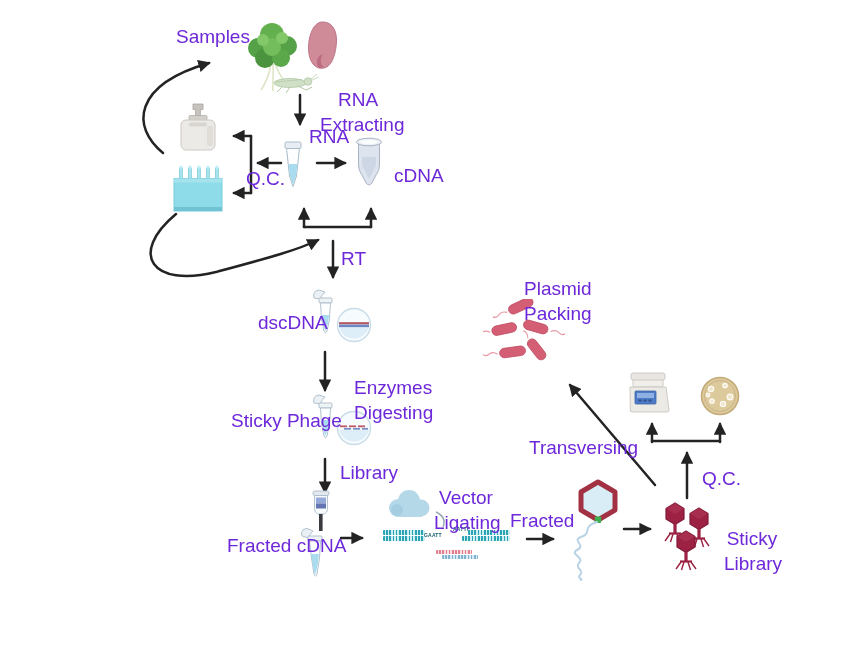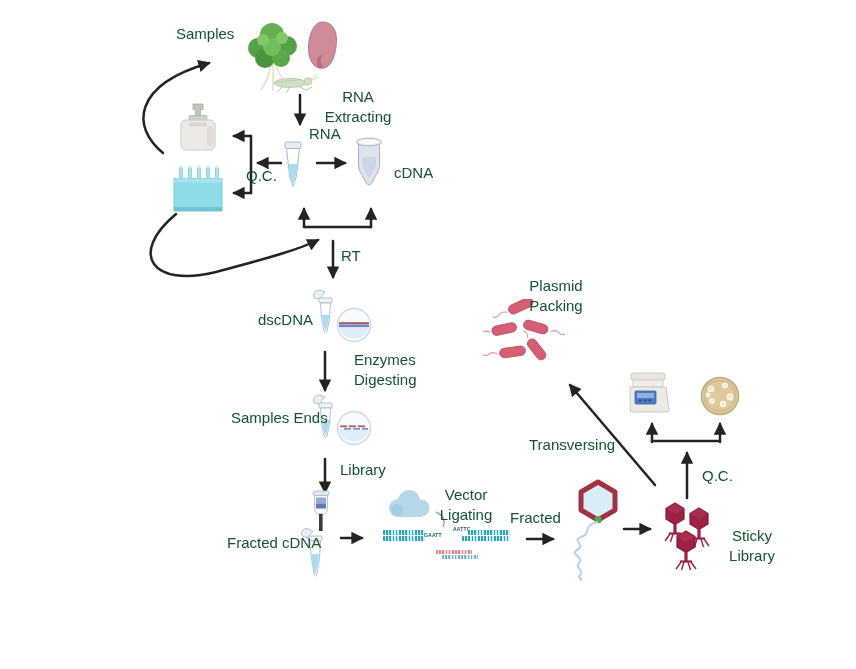--- a/index.html
+++ b/index.html
@@ -1,19 +1,19 @@
 <!DOCTYPE html>
 <html><head>
 <meta charset="utf-8">
 <style>
   *{box-sizing:border-box}
   body{margin:0;background:#fff}
   .canvas{position:relative;width:856px;height:669px;background:#fff;
           font-family:"Liberation Sans",sans-serif;overflow:hidden}
-  .label{position:absolute;font-size:15px;line-height:1.32;color:#14532d;white-space:pre-line}
+  .label{position:absolute;font-size:19px;line-height:1.32;color:#6d28d9;white-space:pre-line}
   .label.center{text-align:center}
   .icon{position:absolute;line-height:0}
   .arrows{position:absolute;left:0;top:0;width:856px;height:669px}
   .strand{position:absolute;height:4.6px;border-radius:1px;
     background:repeating-linear-gradient(90deg,#2ca4b4 0px,#2ca4b4 1.6px,#cdeef2 1.6px,#cdeef2 3.2px)}
   .strand.pink{background:repeating-linear-gradient(90deg,#e2808f 0,#e2808f 1.6px,#f7dde2 1.6px,#f7dde2 3.2px)}
   .strand.blue{background:repeating-linear-gradient(90deg,#7fb3d4 0,#7fb3d4 1.6px,#d9ebf5 1.6px,#d9ebf5 3.2px)}
   .seq{position:absolute;font-size:5px;letter-spacing:.2px;color:#17606e;font-weight:bold;white-space:nowrap}
 </style>
 </head>
@@ -308,23 +308,23 @@
   </div>
 
   <div class="label" style="left:176px;top:24px">Samples</div>
   <div class="label center" style="left:320px;top:87px;width:76px">RNA
 Extracting</div>
   <div class="label" style="left:309px;top:124px">RNA</div>
   <div class="label" style="left:394px;top:163px">cDNA</div>
   <div class="label" style="left:246px;top:166px">Q.C.</div>
   <div class="label" style="left:341px;top:246px">RT</div>
   <div class="label" style="left:258px;top:310px">dscDNA</div>
-  <div class="label" style="left:354px;top:350px">Enzymes
+  <div class="label" style="left:354px;top:375px">Enzymes
 Digesting</div>
-  <div class="label" style="left:231px;top:408px">Samples Ends</div>
+  <div class="label" style="left:231px;top:408px">Sticky Phage</div>
   <div class="label" style="left:340px;top:460px">Library</div>
   <div class="label" style="left:227px;top:533px">Fracted cDNA</div>
   <div class="label center" style="left:434px;top:485px;width:64px">Vector
 Ligating</div>
   <div class="label" style="left:510px;top:508px">Fracted</div>
   <div class="label center" style="left:724px;top:526px;width:56px">Sticky
 Library</div>
   <div class="label" style="left:702px;top:466px">Q.C.</div>
   <div class="label" style="left:529px;top:435px">Transversing</div>
   <div class="label center" style="left:524px;top:276px;width:64px">Plasmid

